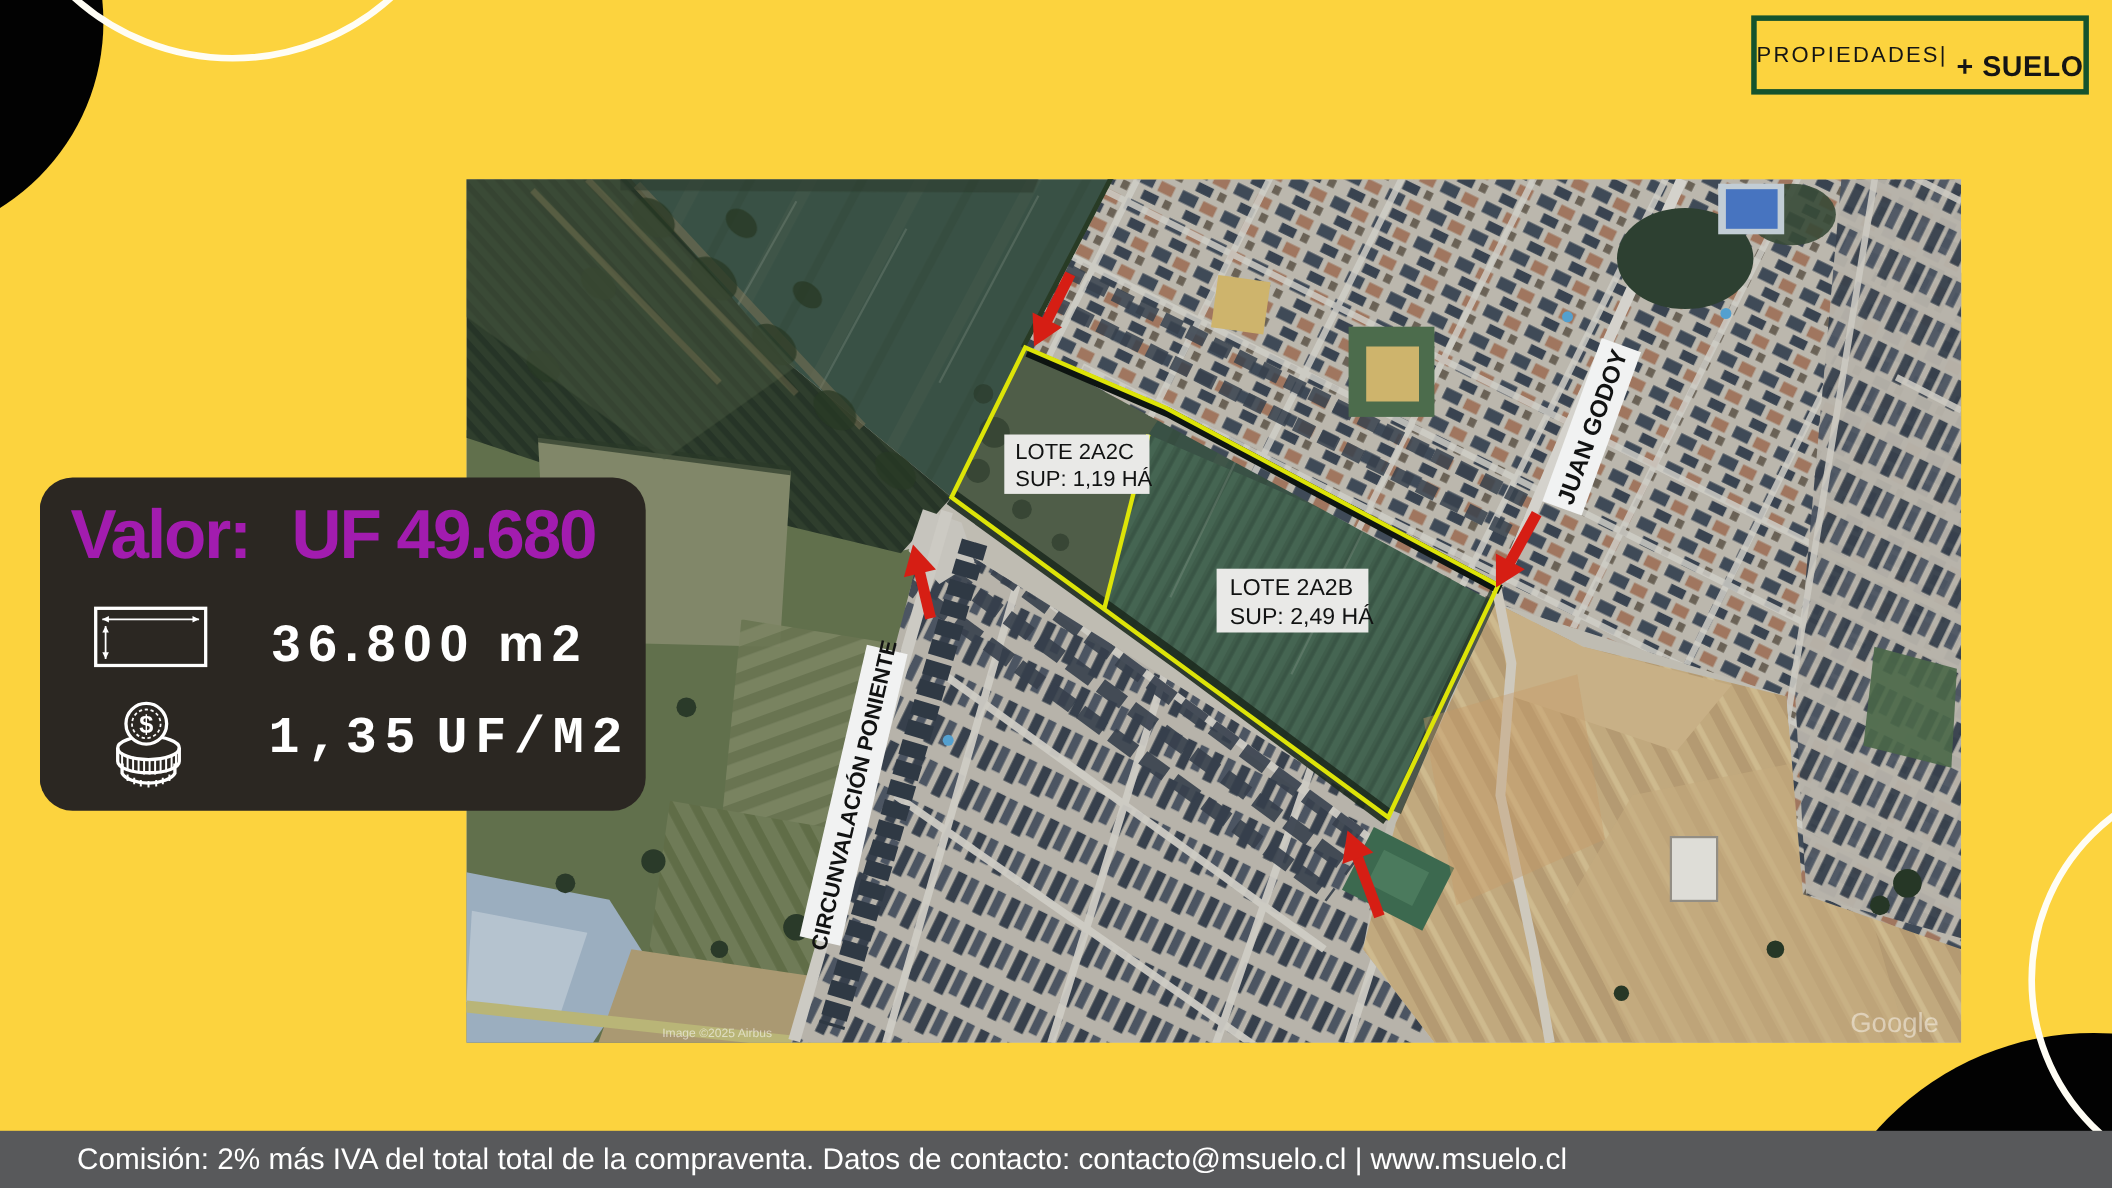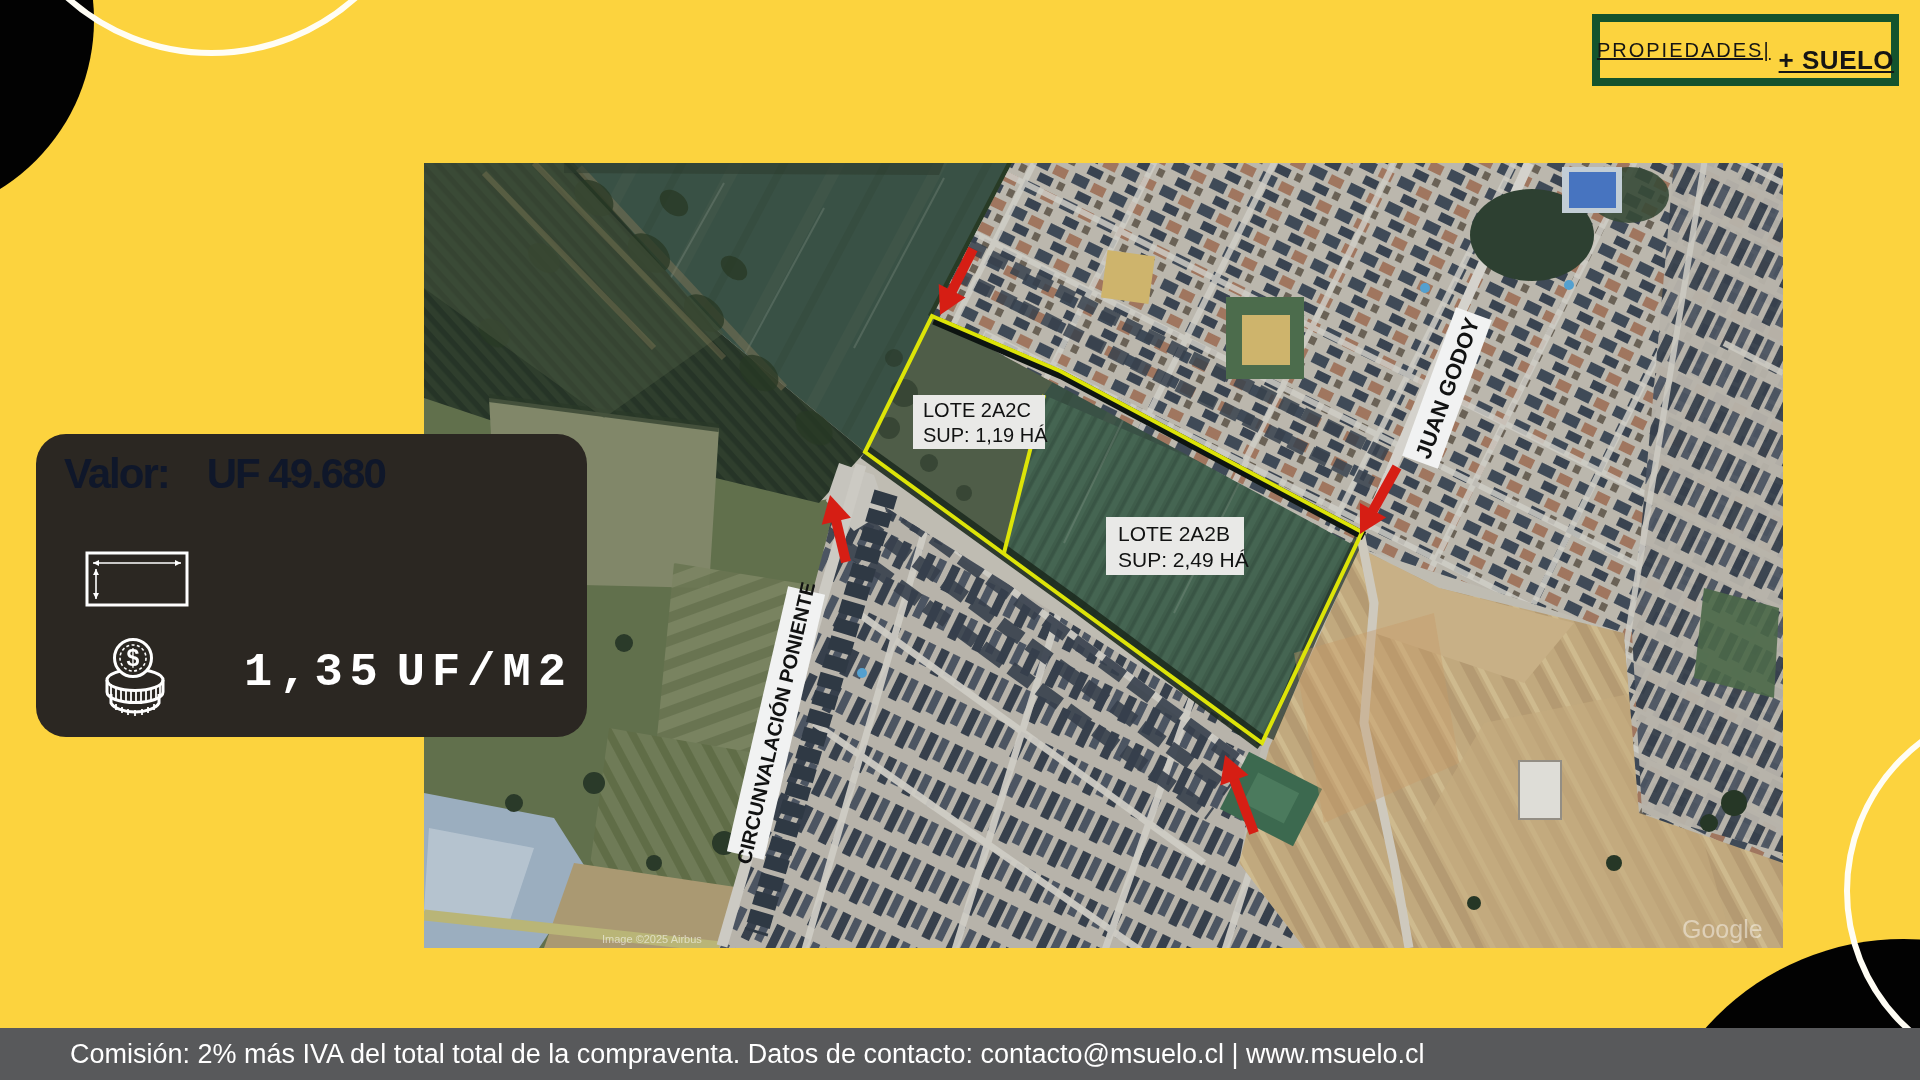--- a/index.html
+++ b/index.html
@@ -1,25 +1,25 @@
 <!DOCTYPE html>
 <html><head>
 <meta charset="utf-8">
 <style>
   html,body{margin:0;padding:0;}
   body{width:1920px;height:1080px;overflow:hidden;font-family:"Liberation Sans",sans-serif;}
   .page{position:relative;width:1920px;height:1080px;background:#fcd33e;overflow:hidden;}
   .abs{position:absolute;}
   .circle{position:absolute;border-radius:50%;}
-  .logo{position:absolute;left:1592px;top:14px;width:307px;height:72px;border:8px solid #14532d;
-        box-sizing:border-box;display:flex;align-items:center;justify-content:center;color:#151515;text-decoration:underline;}
+  .logo{position:absolute;left:1592px;top:14px;width:307px;height:72px;border:5px solid #14532d;
+        box-sizing:border-box;display:flex;align-items:center;justify-content:center;color:#151515;}
   .logo .p1{font-size:20px;letter-spacing:2px;font-weight:500;white-space:nowrap;}
   .logo .p2{font-size:26px;font-weight:800;margin-left:8px;letter-spacing:0.5px;white-space:nowrap;margin-top:20px;}
   .card{position:absolute;left:36px;top:434px;width:551px;height:303px;background:#2b2722;border-radius:30px;z-index:5;}
-  .valor-line{position:absolute;left:64px;top:450px;font-weight:700;color:#0f172a;font-size:42px;z-index:6;letter-spacing:-2px;white-space:nowrap;}
+  .valor-line{position:absolute;left:64px;top:450px;font-weight:700;color:#a21caf;font-size:63px;z-index:6;letter-spacing:-2px;white-space:nowrap;}
   .row-text{position:absolute;font-weight:700;color:#ffffff;font-size:47px;z-index:6;letter-spacing:7px;white-space:nowrap;}
   .bar{position:absolute;left:0;top:1028px;width:1920px;height:52px;background:#58595b;color:#fff;
        font-size:27px;display:flex;align-items:center;padding-left:70px;box-sizing:border-box;z-index:6;text-align:center;}
   .map{position:absolute;left:424px;top:163px;width:1359px;height:785px;z-index:4;}
 </style>
 </head>
 <body>
 <div class="page">
 
   <div class="circle" style="left:-304px;top:-179px;width:398px;height:398px;background:#020202;"></div>
@@ -327,20 +327,21 @@
   <div class="valor-line">Valor:<span style="display:inline-block;width:38px;"></span>UF 49.680</div>
 
   <svg class="abs" style="left:85px;top:551px;z-index:6" width="104" height="56" viewBox="0 0 104 56">
     <rect x="2" y="2" width="100" height="52" fill="none" stroke="#fff" stroke-width="3"></rect>
     <line x1="8" y1="12" x2="96" y2="12" stroke="#fff" stroke-width="1.6"></line>
     <path d="M8 12 l6 -3 v6 z M96 12 l-6 -3 v6 z" fill="#fff"></path>
     <line x1="11" y1="18" x2="11" y2="48" stroke="#fff" stroke-width="1.6"></line>
     <path d="M11 18 l-3 6 h6 z M11 48 l-3 -6 h6 z" fill="#fff"></path>
   </svg>
 
+  <div class="row-text" style="left:247px;top:557px;">36.800 m2</div>
 
   <svg class="abs" style="left:94px;top:634px;z-index:6" width="88" height="88" viewBox="0 0 88 88">
     <g fill="none" stroke="#fff" stroke-width="3">
       <ellipse cx="41" cy="46" rx="28" ry="10.5"></ellipse>
       <path d="M13 46 v12 c0 6 12.5 10.5 28 10.5 s28 -4.5 28 -10.5 v-12"></path>
       <path d="M17 60 v9 c2.5 5 13 9 24 9 s21.5 -4 24 -9 v-9"></path>
     </g>
     <g stroke="#fff" stroke-width="1.8">
       <line x1="17" y1="50" x2="17" y2="62"></line>
         <line x1="22" y1="53" x2="22" y2="66"></line>

